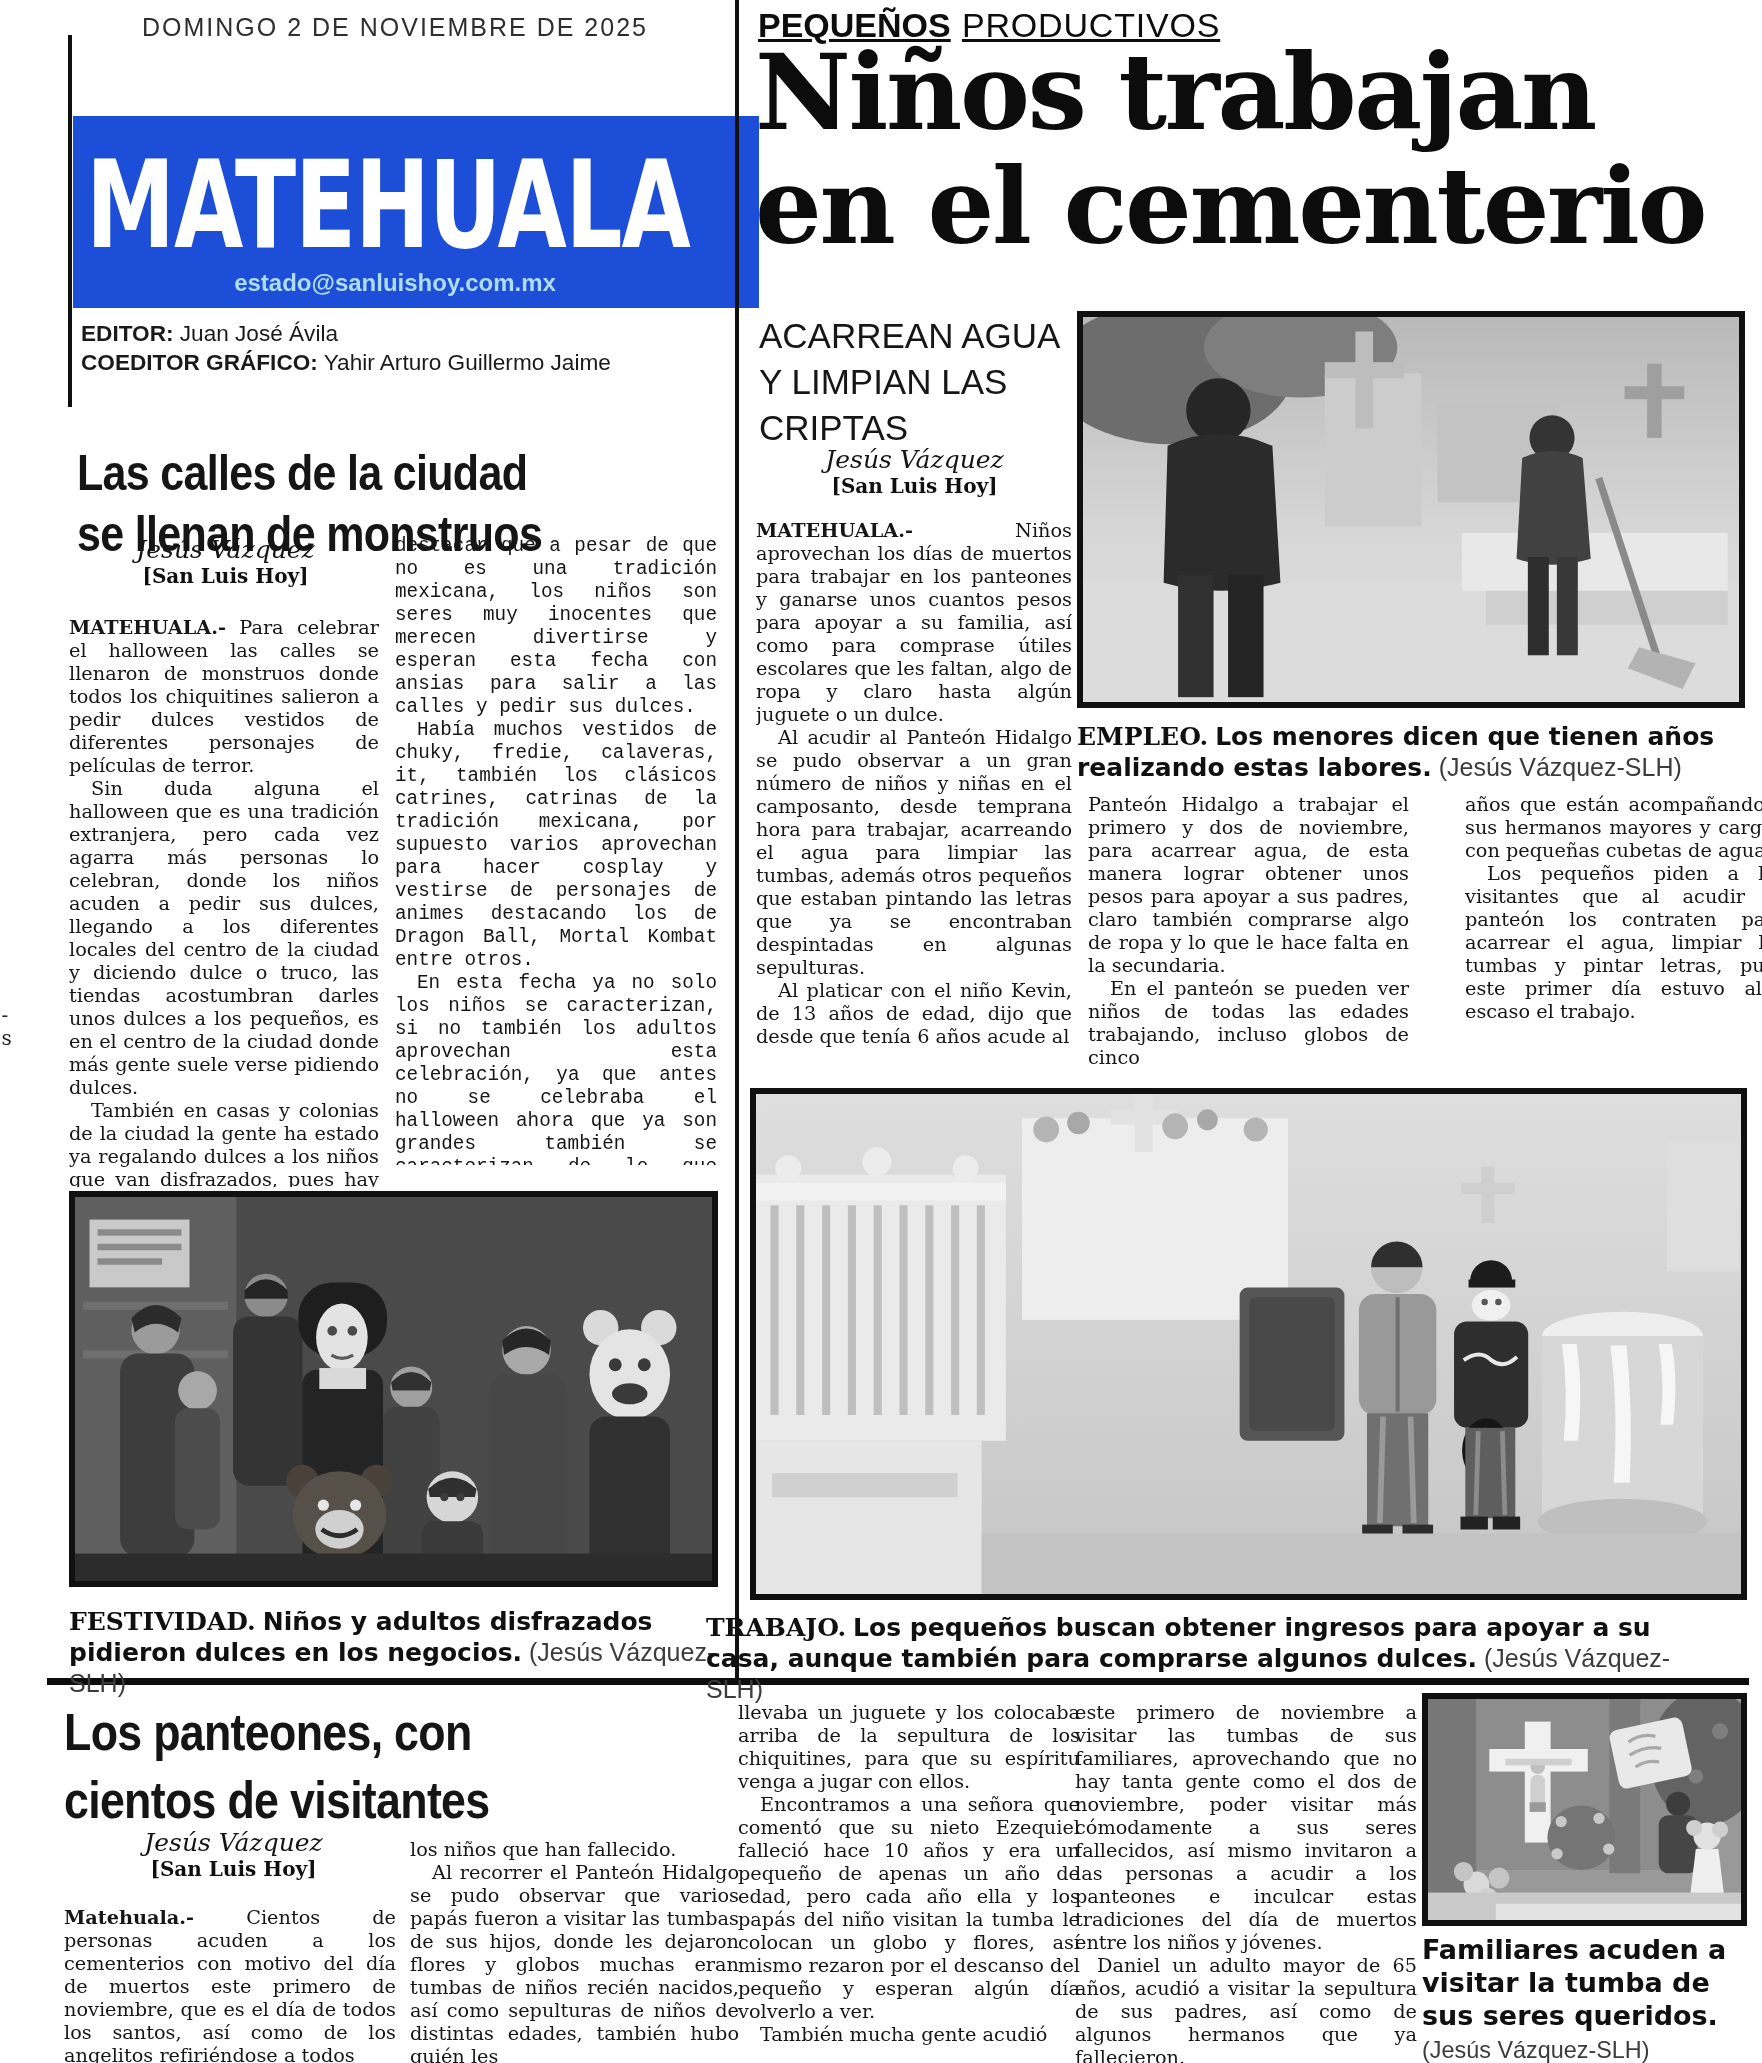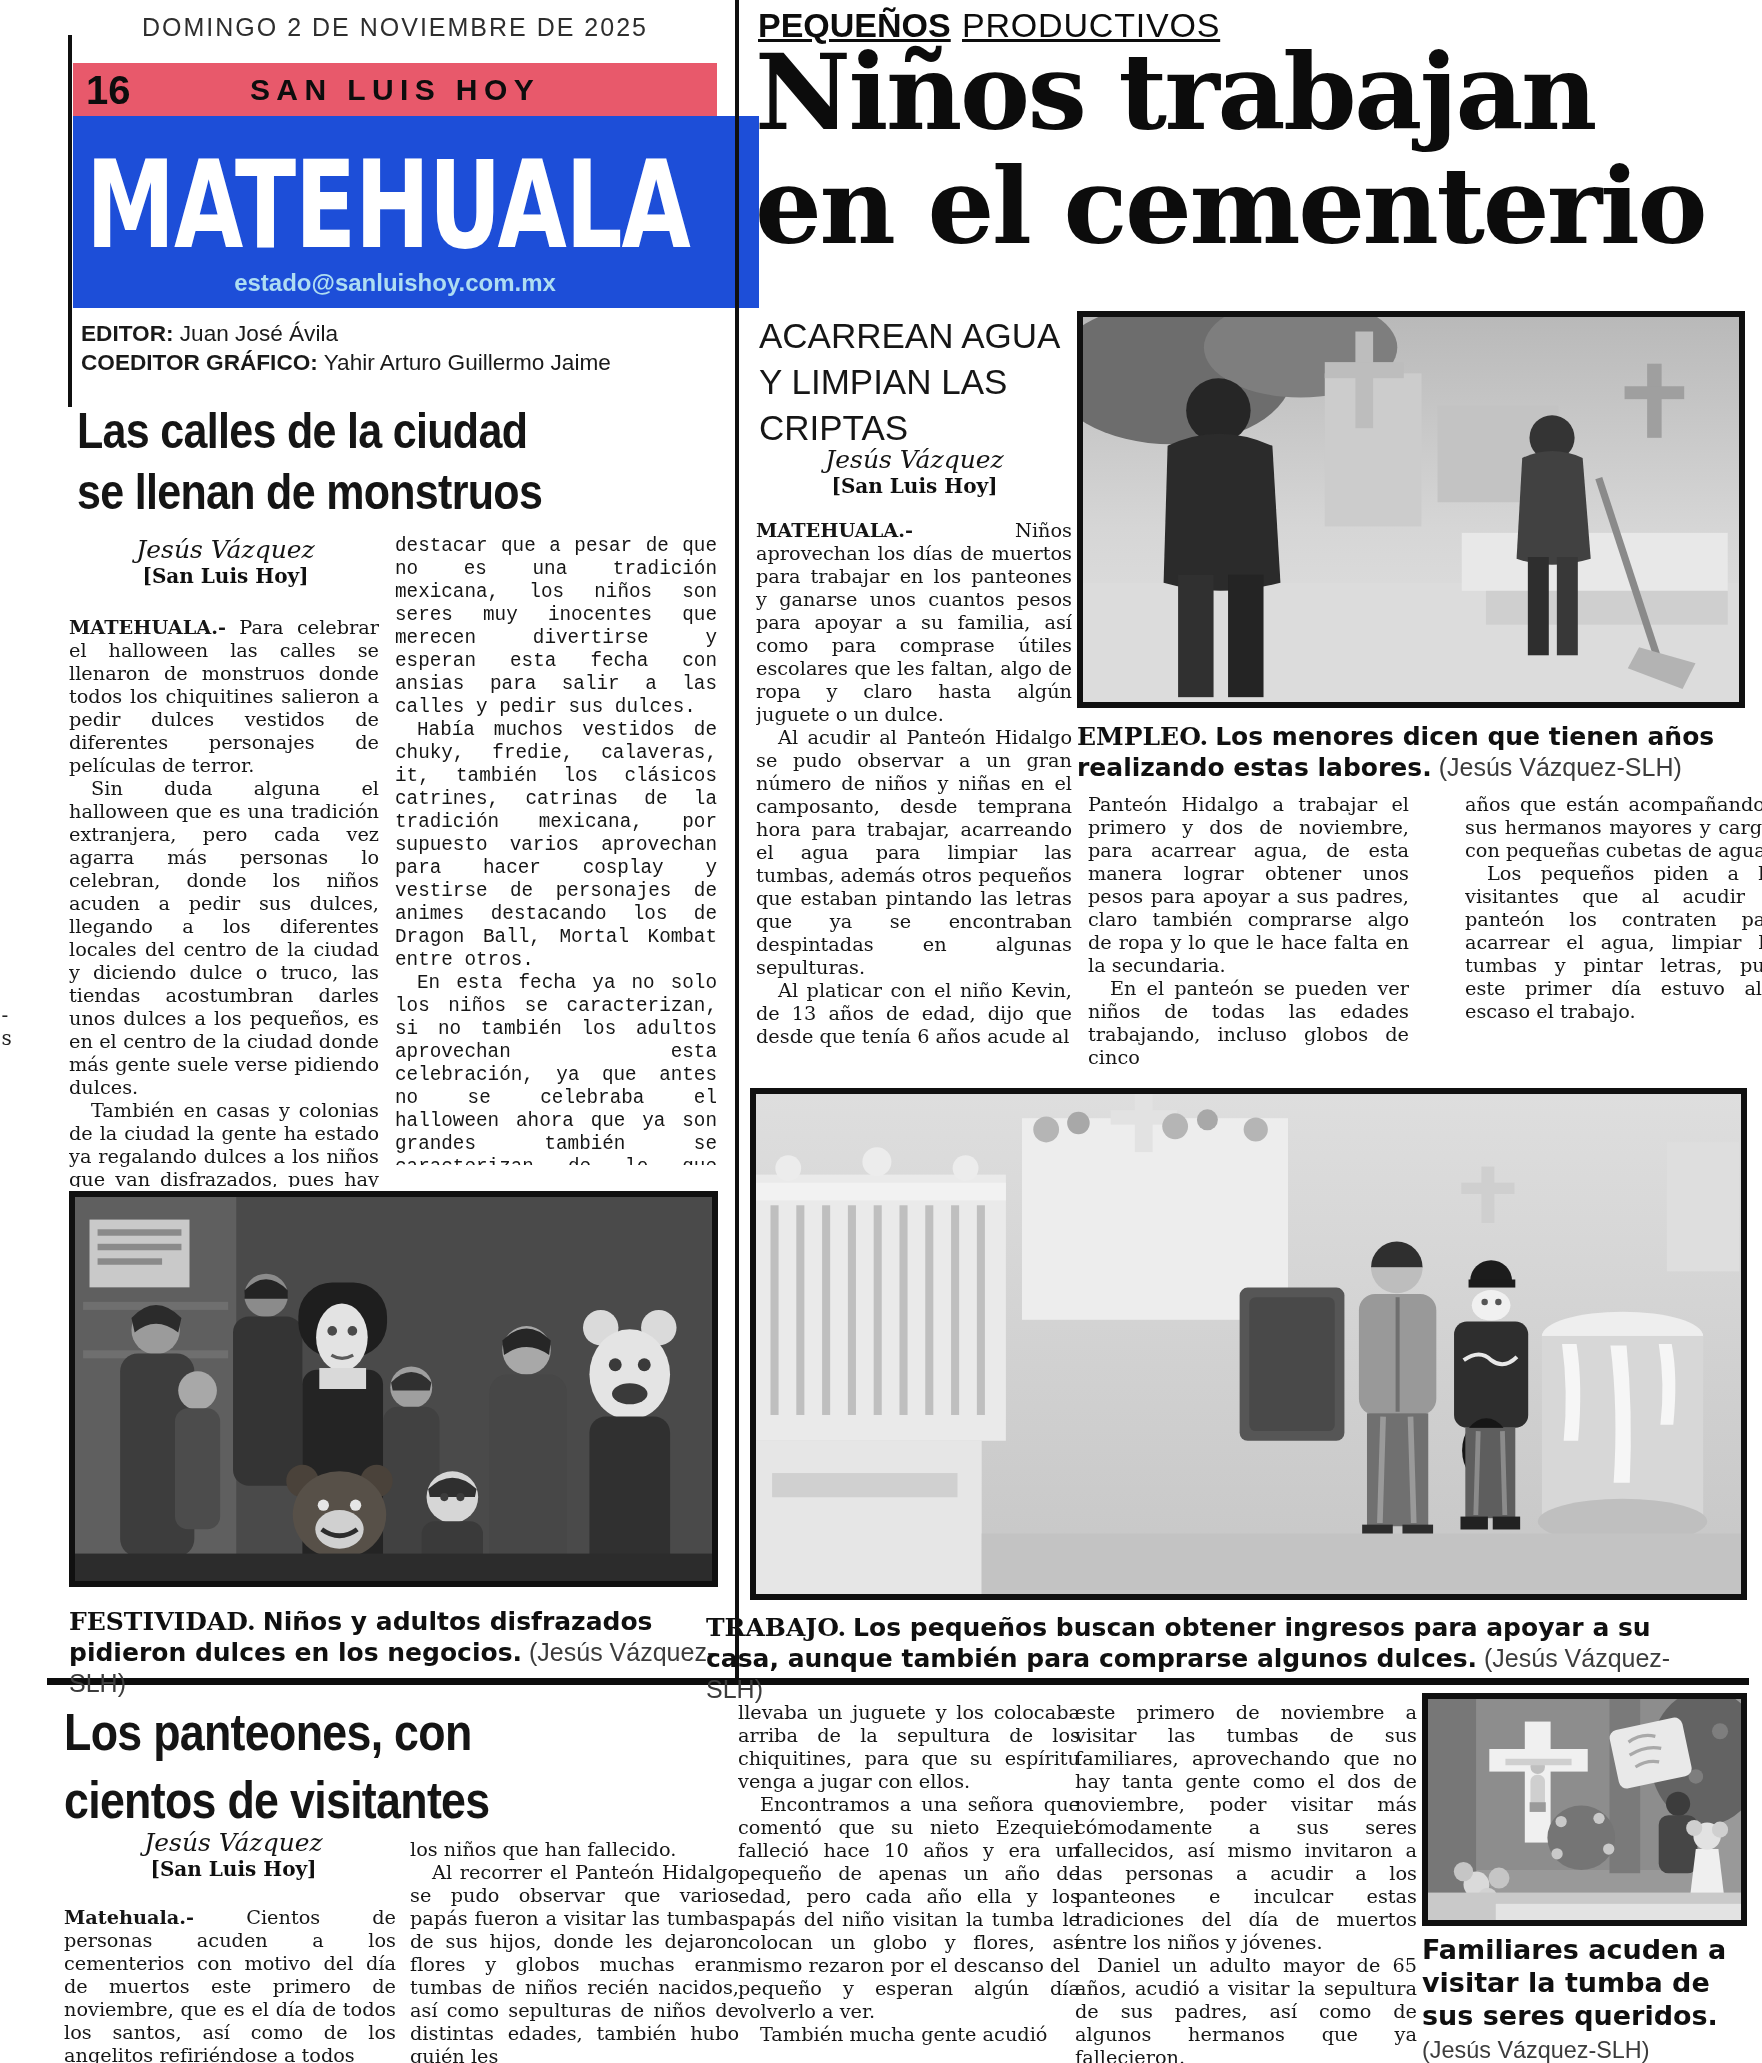--- a/index.html
+++ b/index.html
@@ -14,21 +14,21 @@
   .brand{font-size:30px;font-weight:900;letter-spacing:6.4px;color:#0d0d0d;text-align:center;line-height:53px;}
   .blueband{background:#1d4ed8;padding-left:42px;}
   .sectionname{font-family:"DejaVu Sans",sans-serif;font-size:121px;font-weight:700;color:#ffffff;
                letter-spacing:-1.6px;white-space:nowrap;display:inline-block;transform:scaleX(0.74);transform-origin:0 0;line-height:121px;}
   .email{font-size:24px;font-weight:700;color:#aeddf2;text-align:center;}
   .edline{font-size:22.6px;line-height:29px;color:#1a1a1a;}
   .edline b{font-weight:700;}
   
   .cond{display:inline-block;transform:scaleX(0.86);transform-origin:0 0;white-space:nowrap;}
   .hl-sans{font-weight:700;color:#151515;letter-spacing:-0.8px;}
-  .hl-left{font-size:50px;line-height:61px;}
+  .hl-left{font-size:50px;line-height:61px;margin-top:42px;}
   .hl-bottom{font-size:52px;line-height:68px;}
   .hl-slab{font-family:"DejaVu Serif",serif;font-weight:700;color:#0c0c0c;font-size:105px;line-height:114px;letter-spacing:-2.4px;white-space:nowrap;}
   .kick{font-size:34px;color:#0d0d0d;white-space:nowrap;}
   .kick .kb{font-weight:900;letter-spacing:0px;}
   .kick .kr{font-weight:400;letter-spacing:0.8px;margin-left:11.3px;}
   .subhead{font-size:35px;line-height:46px;color:#161616;font-weight:400;}
   
   .byl{text-align:center;}
   .byl-a{font-family:"DejaVu Serif",serif;font-style:italic;font-size:25px;color:#141414;}
   .byl-o{font-family:"DejaVu Serif",serif;font-weight:700;font-size:20px;color:#0f0f0f;}
@@ -52,24 +52,20 @@
   .bleed{font-family:"DejaVu Serif",serif;font-size:20px;line-height:23.4px;color:#222;}
 </style>
 </head>
 <body>
 
 <div id="page">
 
   <div class="abs vrule" style="left:68px;top:35px;width:4px;height:372px;"></div>
   <div class="abs date" style="left:73px;top:13px;width:644px;">DOMINGO 2 DE NOVIEMBRE DE 2025</div>
 
-  <div class="abs pinkband" style="left:73px;top:63px;width:644px;height:53px;">
-    <div class="abs pagenum" style="left:13px;top:4.8px;">16</div>
-    <div class="abs brand" style="left:0;top:0;width:644px;">SAN LUIS HOY</div>
-  </div>
 
   <div class="abs blueband" style="left:73px;top:116px;width:644px;height:192px;">
     <span class="abs sectionname" style="left:13px;top:29px;">MATEHUALA</span>
     <div class="abs email" style="left:0;top:153px;width:644px;">estado@sanluishoy.com.mx</div>
   </div>
 
   <div class="abs edline" style="left:81px;top:319px;width:637px;">
     <div><b>EDITOR:</b> <span>Juan José Ávila</span></div>
     <div><b>COEDITOR GRÁFICO:</b> <span>Yahir Arturo Guillermo Jaime</span></div>
   </div>

